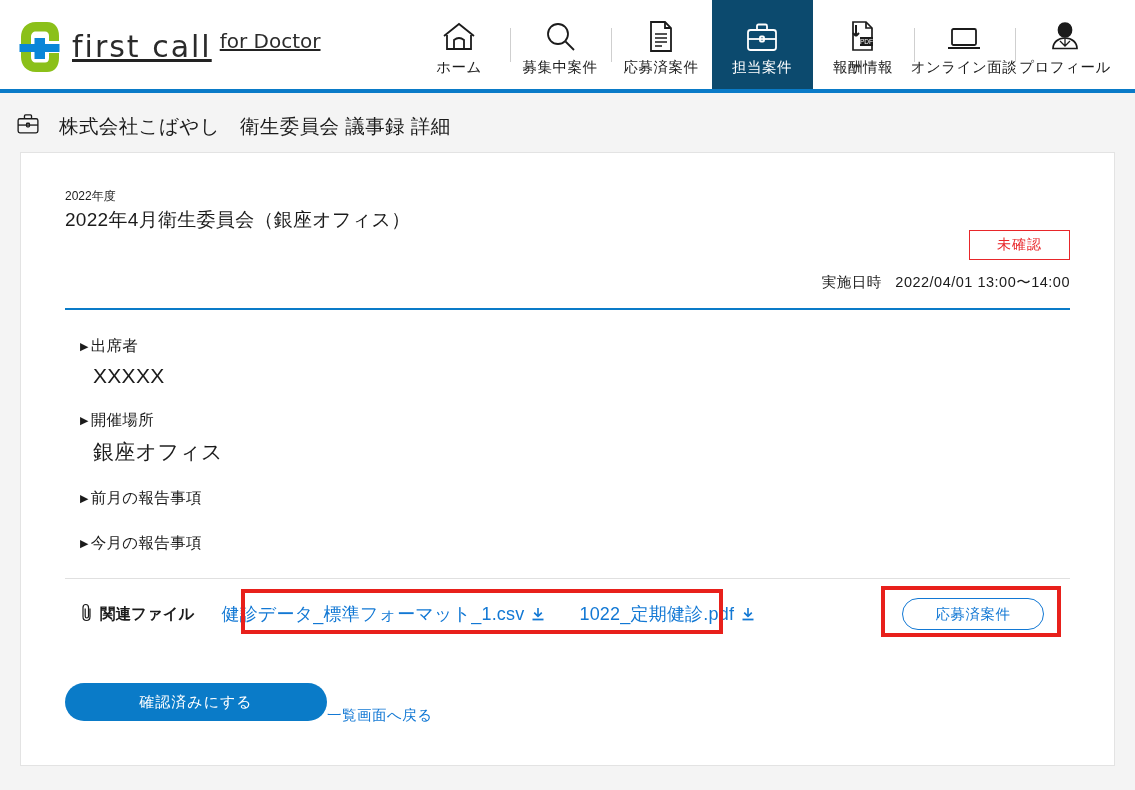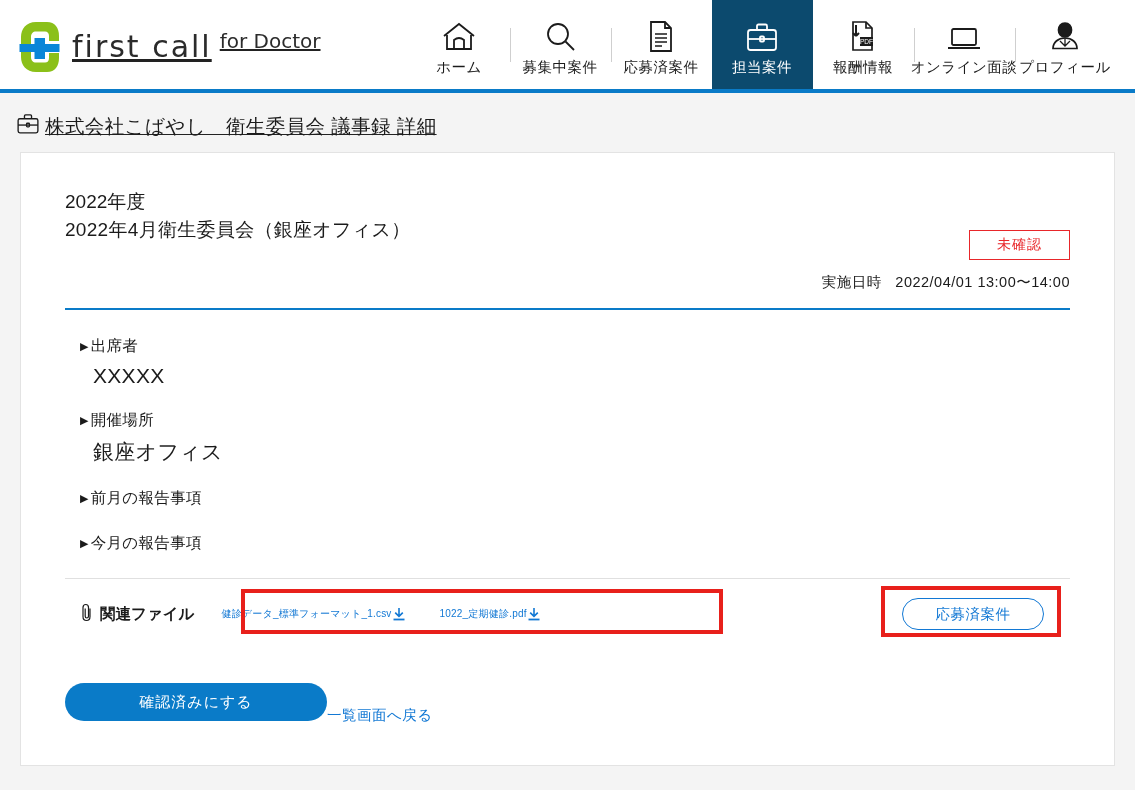--- a/index.html
+++ b/index.html
@@ -81,24 +81,23 @@
   .nav-label {
     font-size: 14.5px;
     letter-spacing: 0.5px;
     white-space: nowrap;
   }
   .nav-icon { height: 34px; display: flex; align-items: flex-end; }
   .nav-icon svg { display: block; }
 
   
   .page-title-row {
-    display: flex; align-items: center; gap: 5px;
+    display: flex; align-items: center; gap: 19px;
     padding: 18px 0 0 16px;
     height: 48px;
-    text-decoration: underline;
   }
   .page-title {
     font-size: 19.5px;
     color: #1b1b1b;
     letter-spacing: 0.4px;
     white-space: nowrap;
   }
 
   
   .card {
@@ -109,21 +108,21 @@
     background: #ffffff;
     border: 1px solid #e3e3e3;
   }
   .card-inner { padding: 34px 44px 0 44px; }
 
   .meeting-head {
     display: flex;
     justify-content: space-between;
     align-items: flex-start;
   }
-  .meeting-year { font-size: 19px; color: #1b1b1b; line-height: 1.55; }
+  .meeting-year { font-size: 12px; color: #1b1b1b; line-height: 1.55; }
   .meeting-name { font-size: 19px; color: #1b1b1b; line-height: 1.45; letter-spacing: 0.3px; }
 
   .head-right { text-align: right; padding-top: 3px; }
   .status-badge {
     display: inline-block;
     border: 1.6px solid #e8262a;
     color: #e8262a;
     background: #ffffff;
     font-size: 14px;
     padding: 5px 27px;
@@ -190,22 +189,23 @@
   }
   .files-list {
     display: flex;
     align-items: center;
     gap: 34px;
     margin-left: 27px;
   }
   .file-link {
     display: inline-flex;
     align-items: center;
+    gap: 7px;
     color: #1278d4;
-    font-size: 10px;
+    font-size: 18px;
     text-decoration: none;
     cursor: pointer;
     letter-spacing: 0.2px;
   }
   .dl-icon { display: block; }
 
   
   .anno {
     position: absolute;
     border: 4px solid #e8201b;

